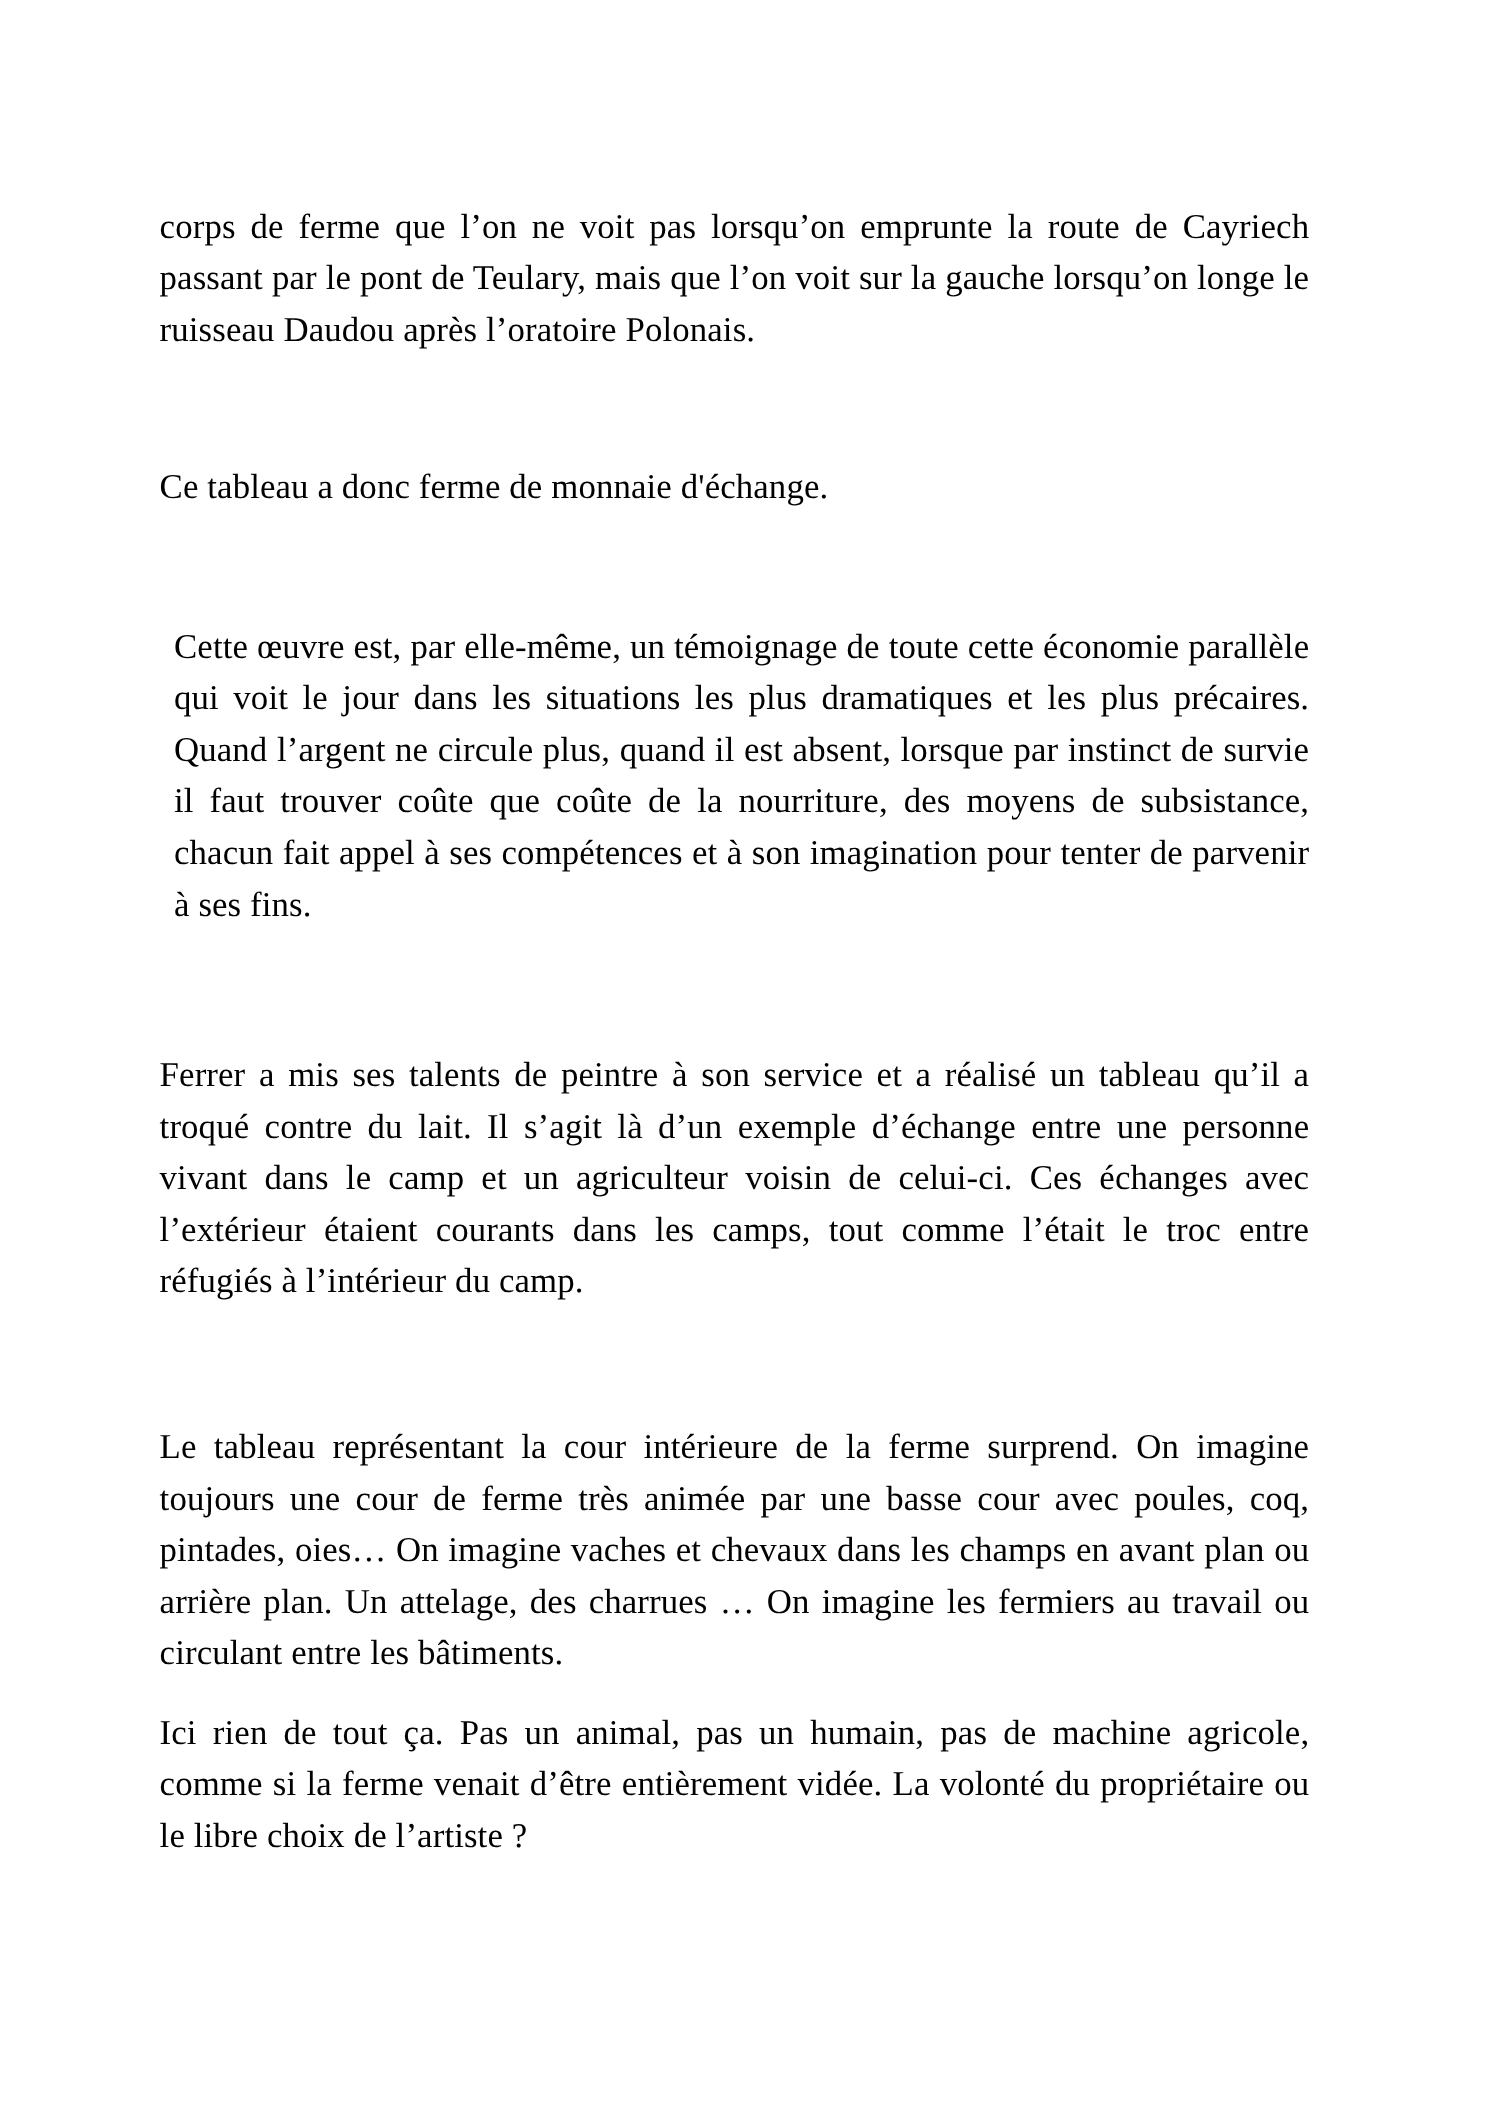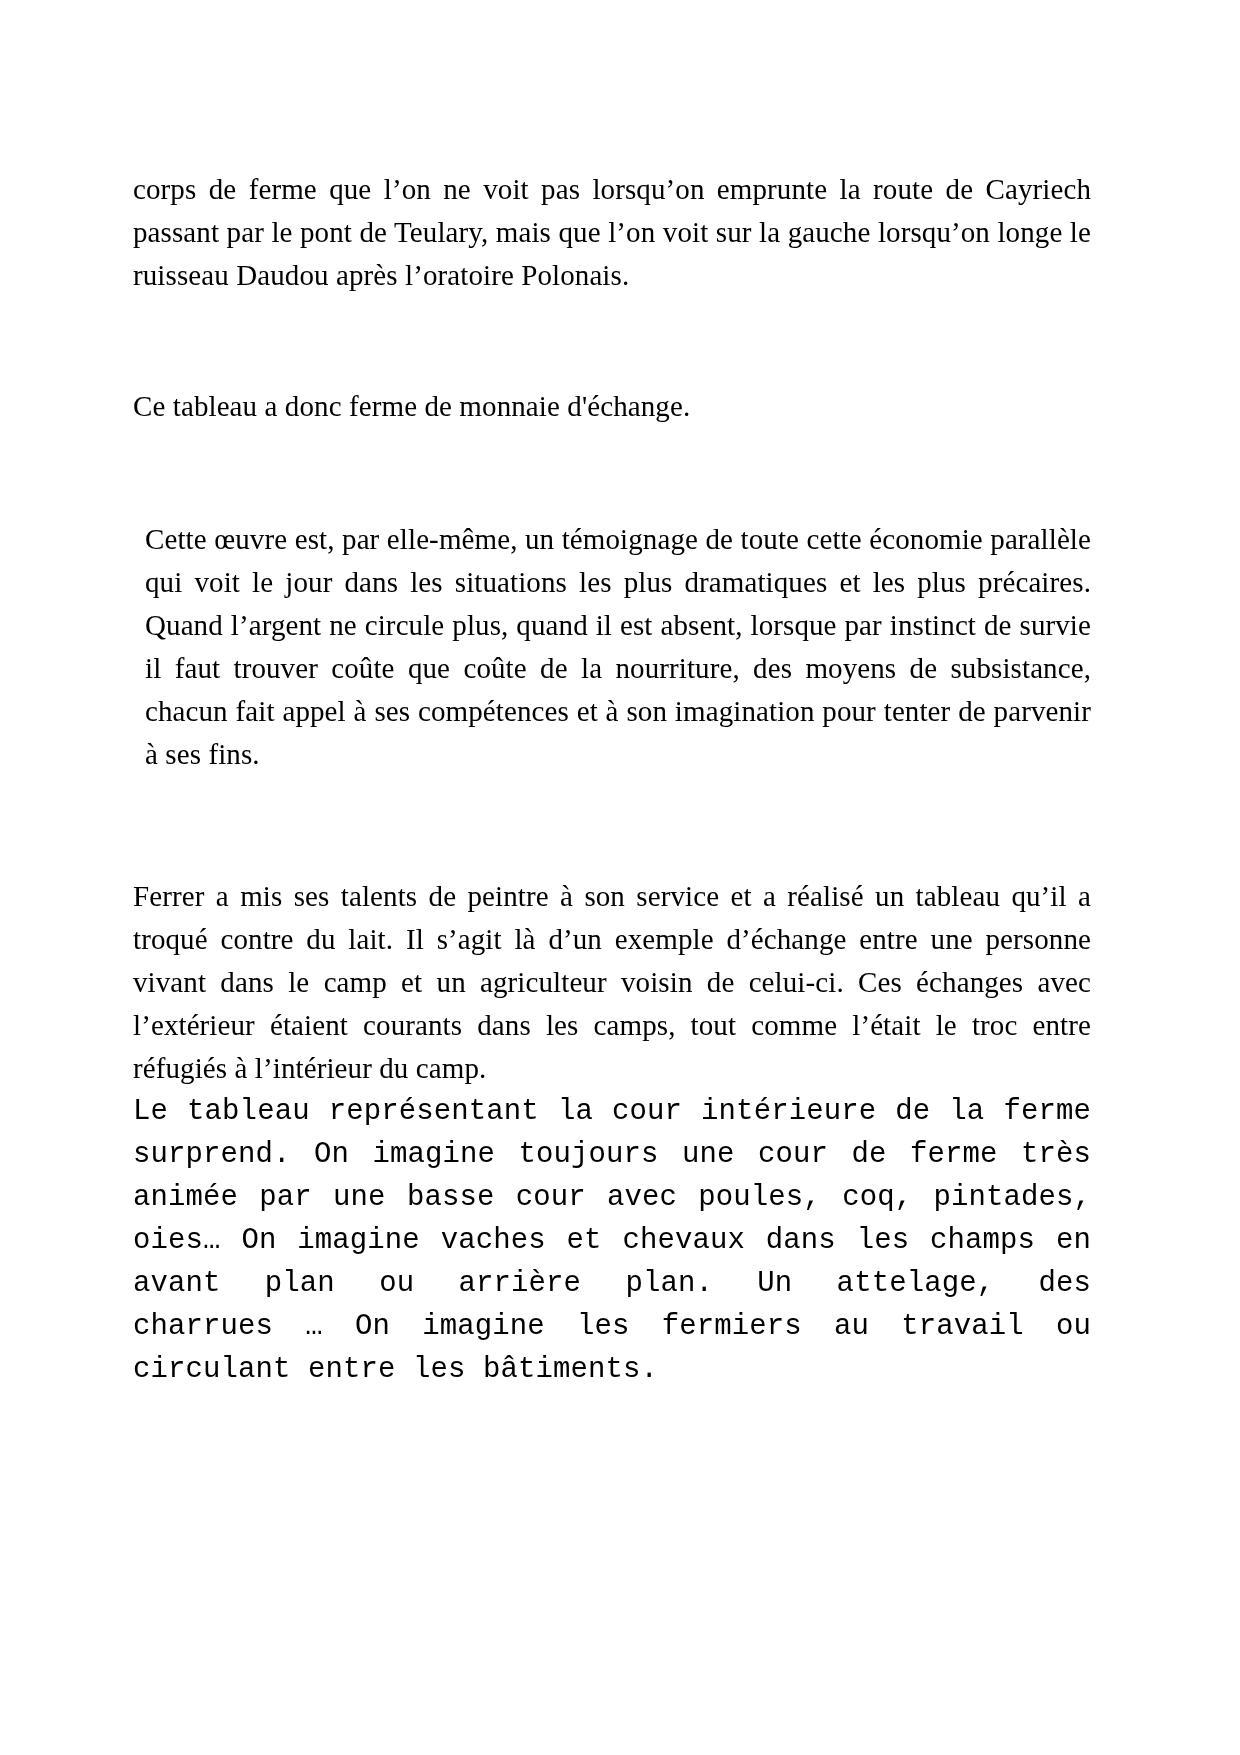--- a/index.html
+++ b/index.html
@@ -27,28 +27,29 @@
     margin: 0;
     font-size: 29px;
     line-height: 43px;
     text-align: justify;
     letter-spacing: 0.1px;
   }
   
   p.p1 { margin-bottom: 88px; }
   p.p2 { margin-bottom: 90px; }
   p.p3 { margin-bottom: 99px; margin-left: 12px; }
-  p.p4 { }
-  p.p5 { margin-bottom: 23px; font-family: Liberation Mono, monospace; }
+  p.p4 { margin-bottom: 95px; }
+  p.p5 { margin-bottom: 23px; }
   p.p6 { margin-bottom: 0; }
 </style>
 </head>
 <body>
 
 <div class="page">
   <div class="text-block">
     <p class="p1">corps de ferme que l’on ne voit pas lorsqu’on emprunte la route de Cayriech passant par le pont de Teulary, mais que l’on voit sur la gauche lorsqu’on longe le ruisseau Daudou après l’oratoire Polonais.</p>
     <p class="p2">Ce tableau a donc ferme de monnaie d'échange.</p>
     <p class="p3">Cette œuvre est, par elle-même, un témoignage de toute cette économie parallèle qui voit le jour dans les situations les plus dramatiques et les plus précaires. Quand l’argent ne circule plus, quand il est absent, lorsque par instinct de survie il faut trouver coûte que coûte de la nourriture, des moyens de subsistance, chacun fait appel à ses compétences et à son imagination pour tenter de parvenir à ses fins.</p>
     <p class="p4">Ferrer a mis ses talents de peintre à son service et a réalisé un tableau qu’il a troqué contre du lait. Il s’agit là d’un exemple d’échange entre une personne vivant dans le camp et un agriculteur voisin de celui-ci. Ces échanges avec l’extérieur étaient courants dans les camps, tout comme l’était le troc entre réfugiés à l’intérieur du camp.</p>
     <p class="p5">Le tableau représentant la cour intérieure de la ferme surprend. On imagine toujours une cour de ferme très animée par une basse cour avec poules, coq, pintades, oies… On imagine vaches et chevaux dans les champs en avant plan ou arrière plan. Un attelage, des charrues&nbsp;… On imagine les fermiers au travail ou circulant entre les bâtiments.</p>
+    <p class="p6">Ici rien de tout ça. Pas un animal, pas un humain, pas de machine agricole, comme si la ferme venait d’être entièrement vidée. La volonté du propriétaire ou le libre choix de l’artiste&nbsp;?</p>
   </div>
 </div>
 
 </body></html>

